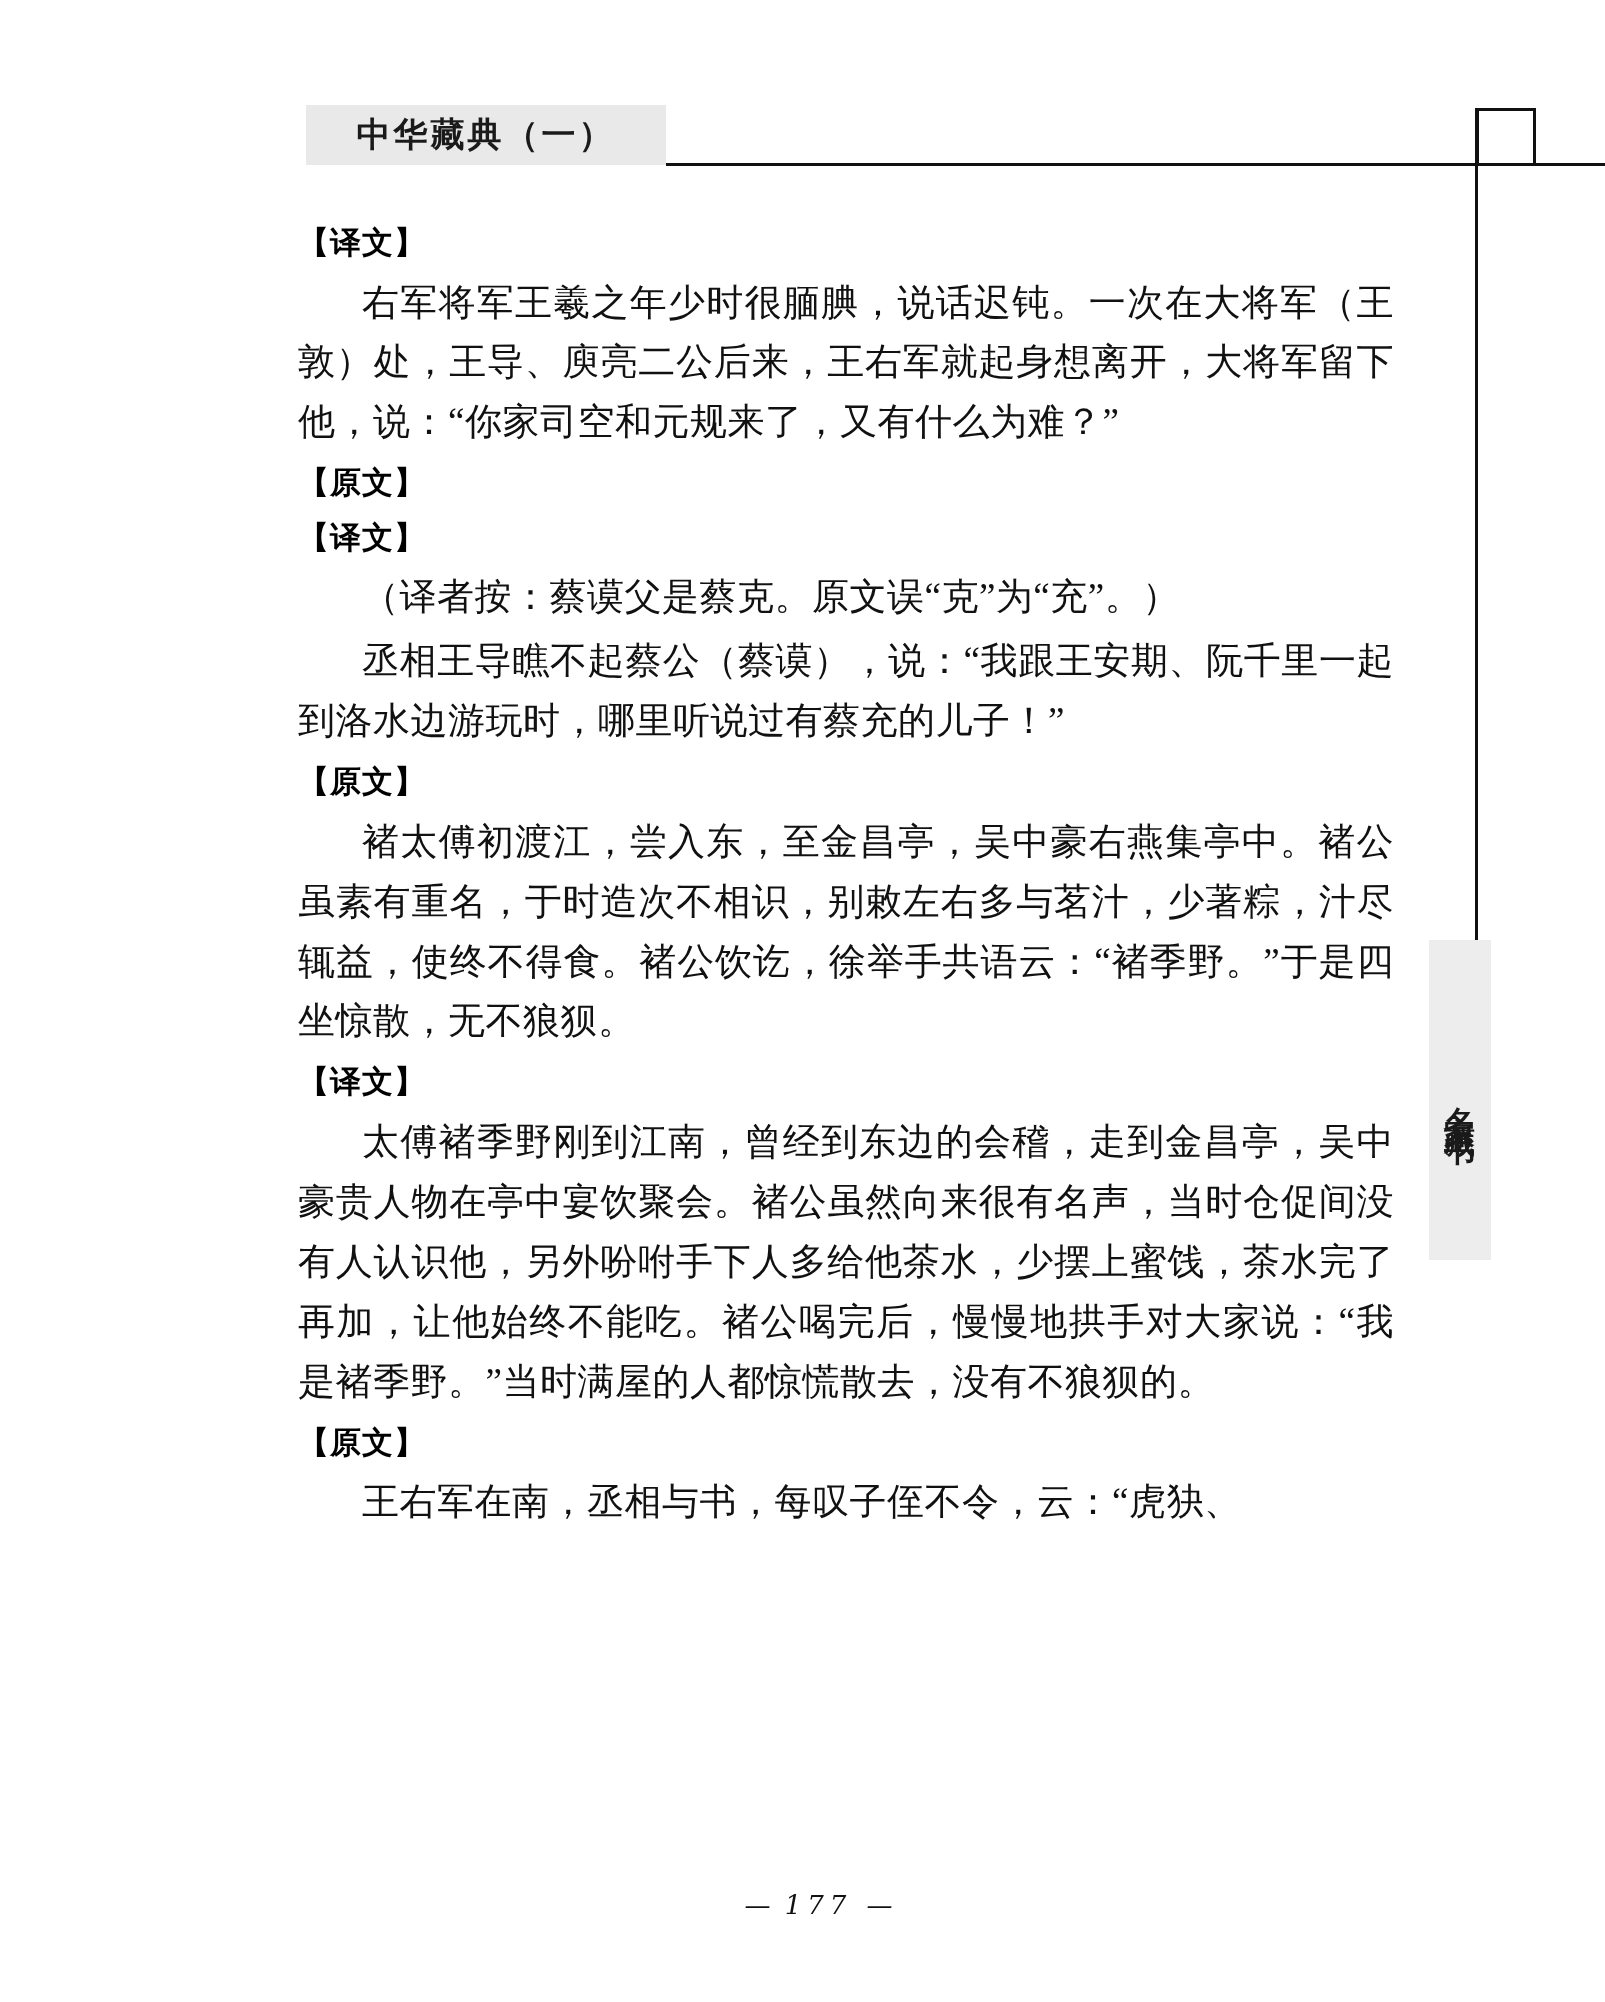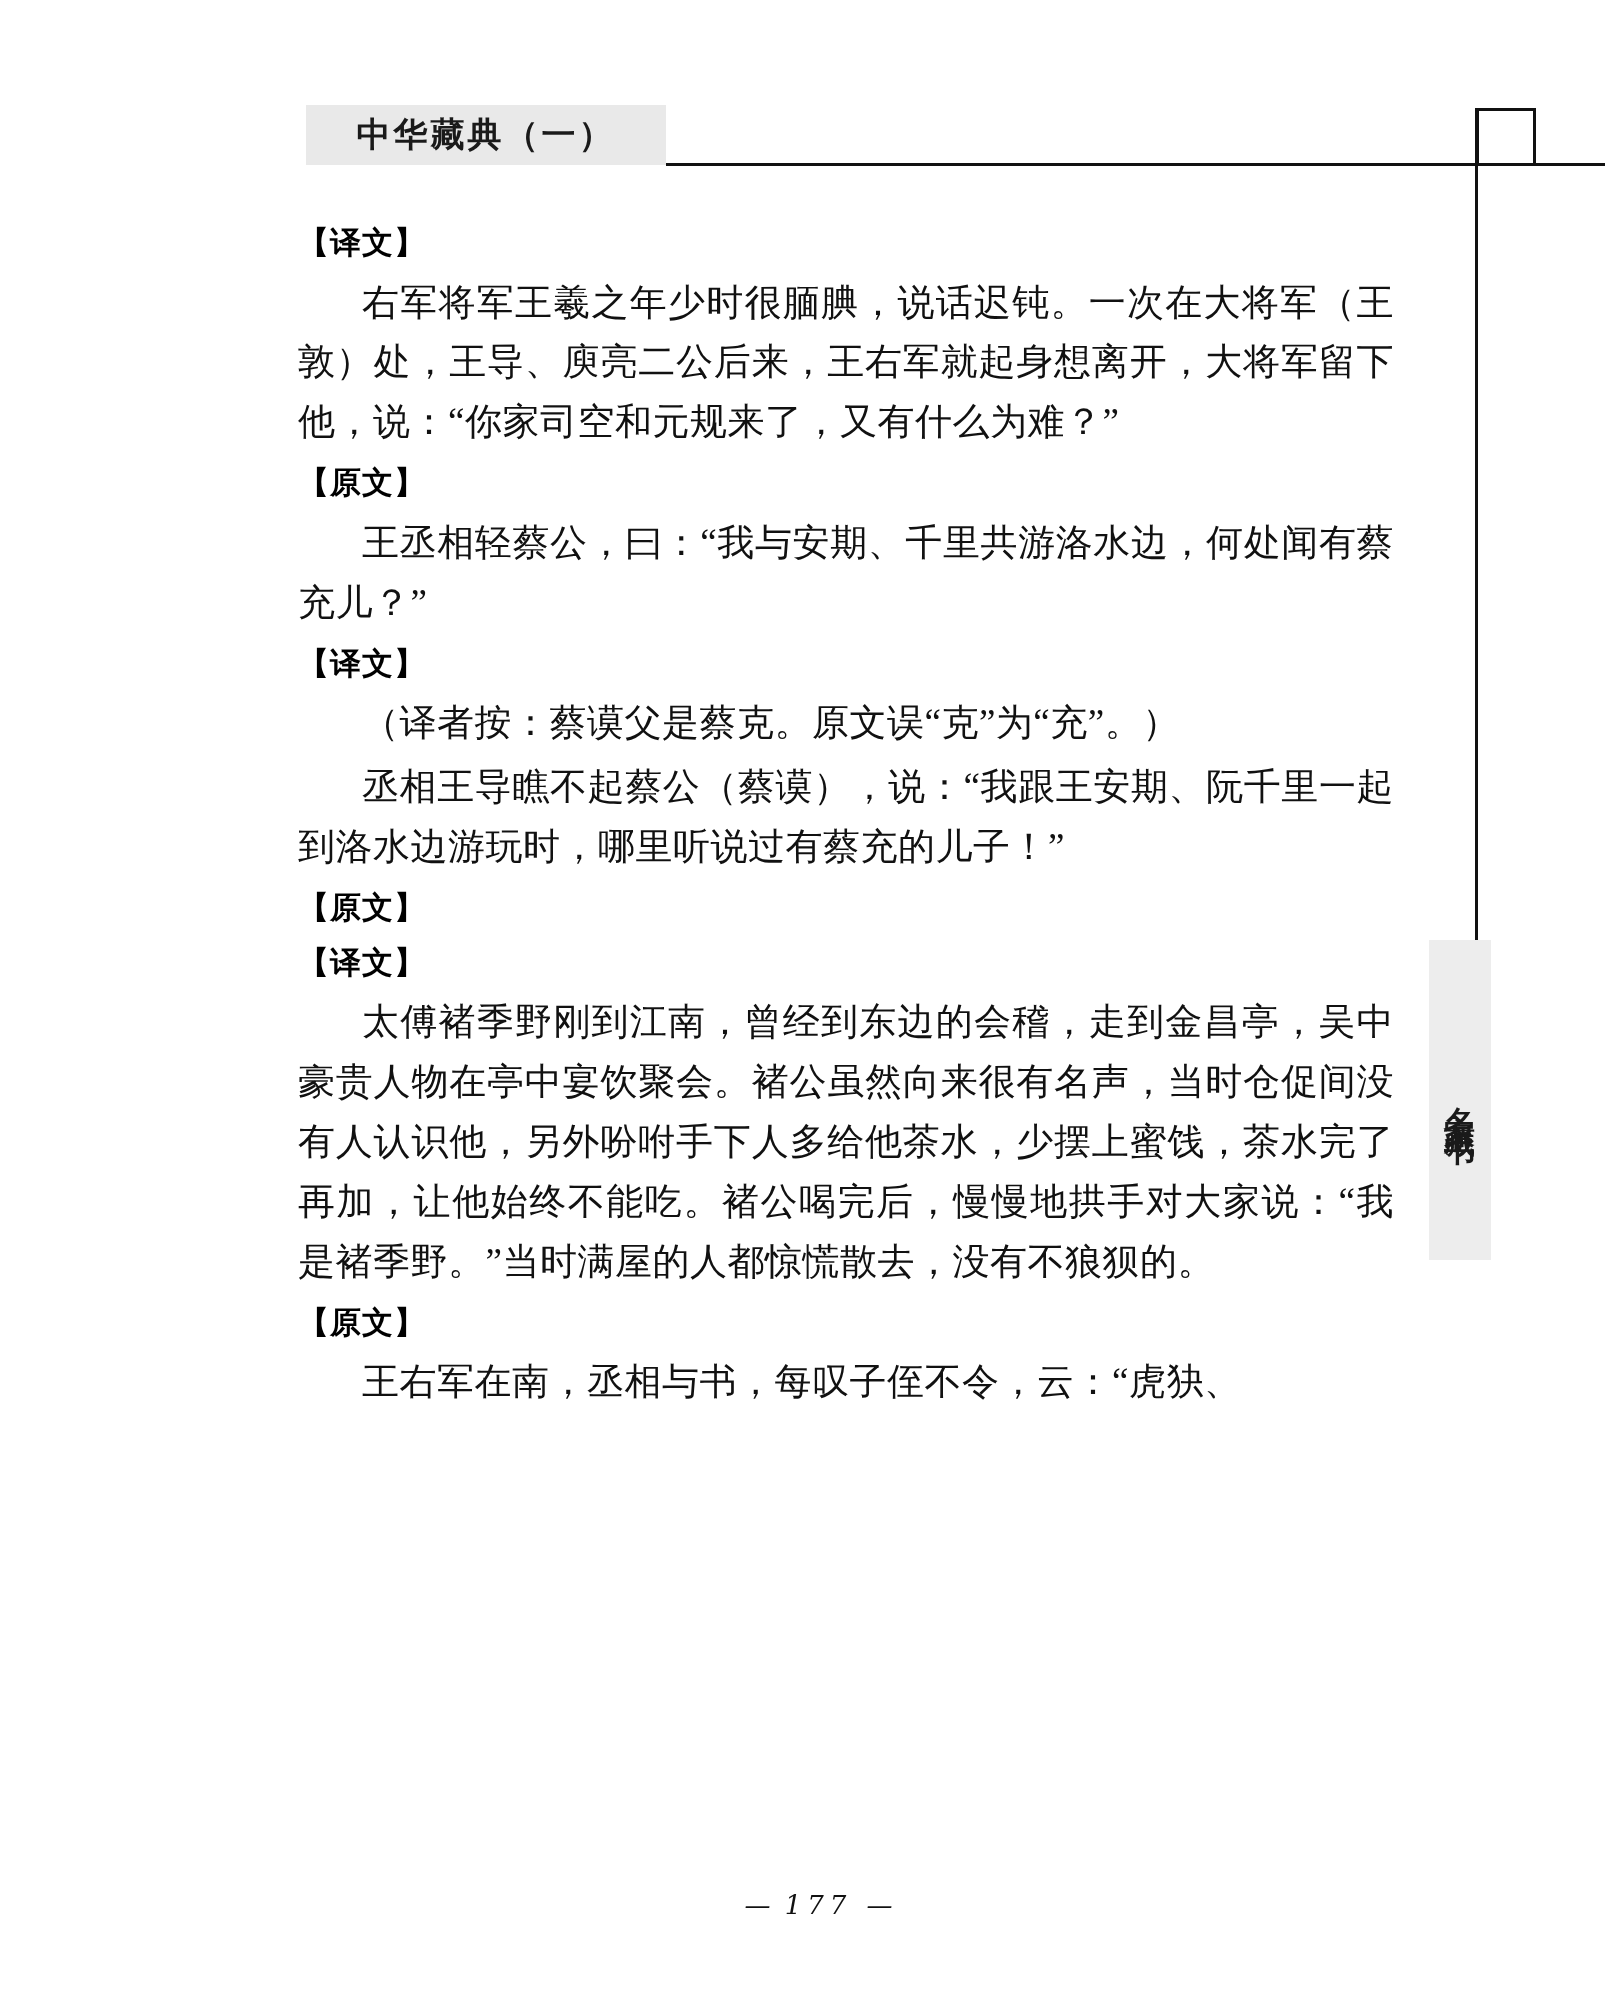--- a/index.html
+++ b/index.html
@@ -162,27 +162,27 @@
   <div class="side-label">
     <span>名家藏书</span>
   </div>
 
   <div class="content">
 
     <div class="label">【译文】</div>
     <p class="para">右军将军王羲之年少时很腼腆，说话迟钝。一次在大将军（王敦）处，王导、庾亮二公后来，王右军就起身想离开，大将军留下他，说：“你家司空和元规来了，又有什么为难？”</p>
 
     <div class="label">【原文】</div>
-    <p class="para">王丞相轻蔡公，曰：“我与安期、千里共游洛水边，何处闻有蔡充儿？”</p>
 
     <div class="label">【译文】</div>
     <p class="para">（译者按：蔡谟父是蔡克。原文误“克”为“充”。）</p>
     <p class="para tight">丞相王导瞧不起蔡公（蔡谟），说：“我跟王安期、阮千里一起到洛水边游玩时，哪里听说过有蔡充的儿子！”</p>
 
     <div class="label">【原文】</div>
+    <p class="para">褚太傅初渡江，尝入东，至金昌亭，吴中豪右燕集亭中。褚公虽素有重名，于时造次不相识，别敕左右多与茗汁，少著粽，汁尽辄益，使终不得食。褚公饮讫，徐举手共语云：“褚季野。”于是四坐惊散，无不狼狈。</p>
 
     <div class="label">【译文】</div>
     <p class="para">太傅褚季野刚到江南，曾经到东边的会稽，走到金昌亭，吴中豪贵人物在亭中宴饮聚会。褚公虽然向来很有名声，当时仓促间没有人认识他，另外吩咐手下人多给他茶水，少摆上蜜饯，茶水完了再加，让他始终不能吃。褚公喝完后，慢慢地拱手对大家说：“我是褚季野。”当时满屋的人都惊慌散去，没有不狼狈的。</p>
 
     <div class="label">【原文】</div>
     <p class="para">王右军在南，丞相与书，每叹子侄不令，云：“虎㹟、</p>
 
   </div>
 
   <div class="footer">

